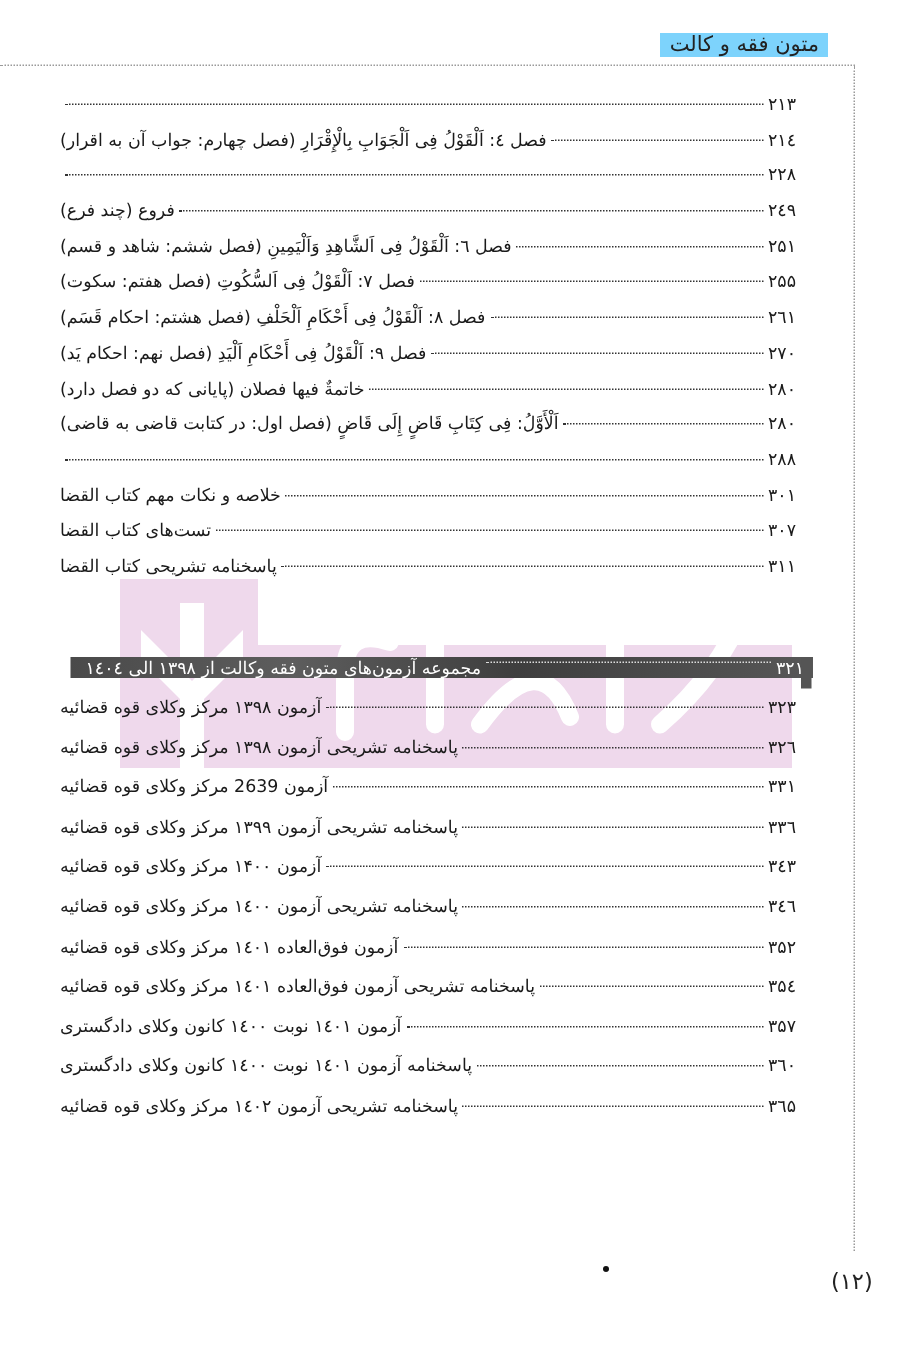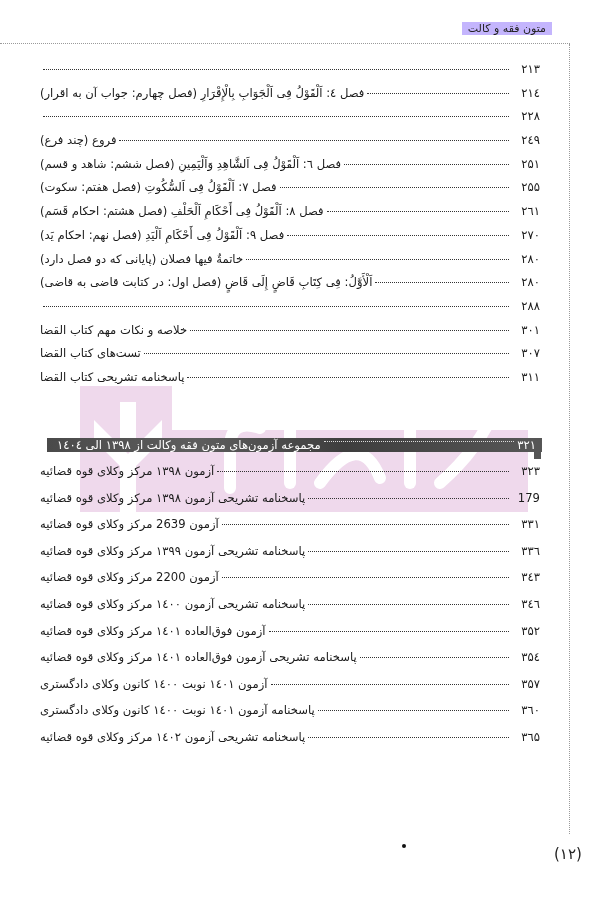--- a/index.html
+++ b/index.html
@@ -5,22 +5,22 @@
   html, body { margin:0; padding:0; }
   body {
     width:600px; height:902px; background:#ffffff; position:relative; overflow:hidden;
     font-family:"DejaVu Sans", sans-serif; color:#1a1a1a;
   }
   .header-rule {
     position:absolute; left:0; top:43px; width:570px; height:0;
     border-top:1px dotted #9a9a9a;
   }
   .header-title {
-    position:absolute; right:48px; top:22px; font-size:11px; direction:rtl;
-    background:#c4b5fd; padding:0 6px; color:#222;
+    position:absolute; right:48px; top:22px; font-size:14px; direction:rtl;
+    background:#7dd3fc; padding:0 6px; color:#222;
   }
   .side-rule {
     position:absolute; left:569px; top:44px; height:790px; width:0;
     border-left:1px dotted #9a9a9a;
   }
   .watermark {
     position:absolute; left:80px; top:386px; width:448px; height:126px;
     background:#efd9ec; z-index:0; overflow:hidden;
   }
   .wm-inner-white {
@@ -31,21 +31,21 @@
 
   .toc { position:absolute; left:40px; width:500px; z-index:2; }
   .row {
     display:flex; flex-direction:row-reverse; align-items:baseline; height:23.7px;
     font-size:11.6px; direction:rtl;
   }
   .row .label { white-space:nowrap; direction:rtl; }
   .row .dots {
     flex:1; border-bottom:1px dotted #333; margin:0 3px; transform:translateY(-3px); min-width:10px;
   }
-  .row .page { white-space:nowrap; direction:rtl; min-width:28px; text-align:right; }
+  .row .page { white-space:nowrap; direction:rtl; min-width:28px; text-align:left; }
 
   .band {
     position:absolute; left:33px; top:438px; width:495px; height:14px; z-index:2;
     background:linear-gradient(90deg,#4a4a4a,#5d5d5d 30%,#3e3e3e 60%,#575757);
     display:flex; flex-direction:row-reverse; align-items:flex-start; padding:0 6px 0 10px; box-sizing:border-box;
     color:#fff; font-size:11.6px; direction:rtl;margin-left:14px;
   }
   .band .dots { flex:1; border-bottom:1px dotted #ddd; margin:0 3px; transform:translateY(3px); }
   .band-mark {
     position:absolute; left:534px; top:438px; width:7px; height:21px; background:#555; z-index:2;
@@ -156,34 +156,34 @@
 
 <div class="toc" style="top:464px;">
   <div class="row" style="height:26.6px">
       <span class="label">آزمون ۱۳۹۸ مرکز وکلای قوه قضائیه</span>
       <span class="dots"></span>
       <span class="page">۳۲۳</span>
     </div>
   <div class="row" style="height:26.6px">
       <span class="label">پاسخنامه تشریحی آزمون ۱۳۹۸ مرکز وکلای قوه قضائیه</span>
       <span class="dots"></span>
-      <span class="page">179</span>
+      <span class="page">۳۲٦</span>
     </div>
   <div class="row" style="height:26.6px">
       <span class="label">آزمون 2639 مرکز وکلای قوه قضائیه</span>
       <span class="dots"></span>
       <span class="page">۳۳۱</span>
     </div>
   <div class="row" style="height:26.6px">
       <span class="label">پاسخنامه تشریحی آزمون ۱۳۹۹ مرکز وکلای قوه قضائیه</span>
       <span class="dots"></span>
       <span class="page">۳۳٦</span>
     </div>
   <div class="row" style="height:26.6px">
-      <span class="label">آزمون 2200 مرکز وکلای قوه قضائیه</span>
+      <span class="label">آزمون ۱۴۰۰ مرکز وکلای قوه قضائیه</span>
       <span class="dots"></span>
       <span class="page">۳٤۳</span>
     </div>
   <div class="row" style="height:26.6px">
       <span class="label">پاسخنامه تشریحی آزمون ۱٤۰۰ مرکز وکلای قوه قضائیه</span>
       <span class="dots"></span>
       <span class="page">۳٤٦</span>
     </div>
   <div class="row" style="height:26.6px">
       <span class="label">آزمون فوق‌العاده ۱٤۰۱ مرکز وکلای قوه قضائیه</span>

